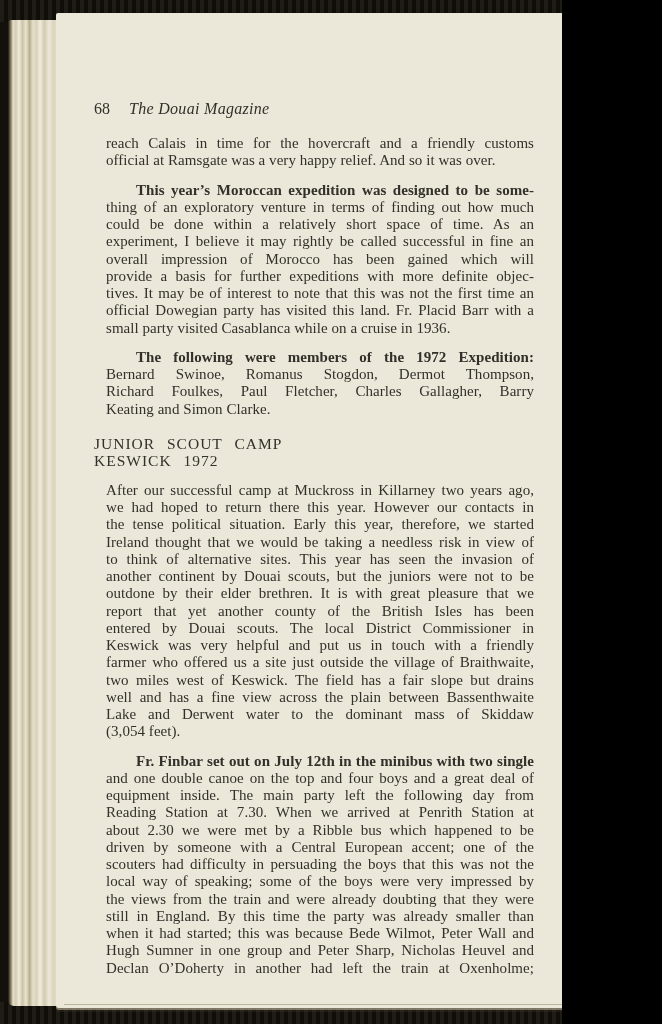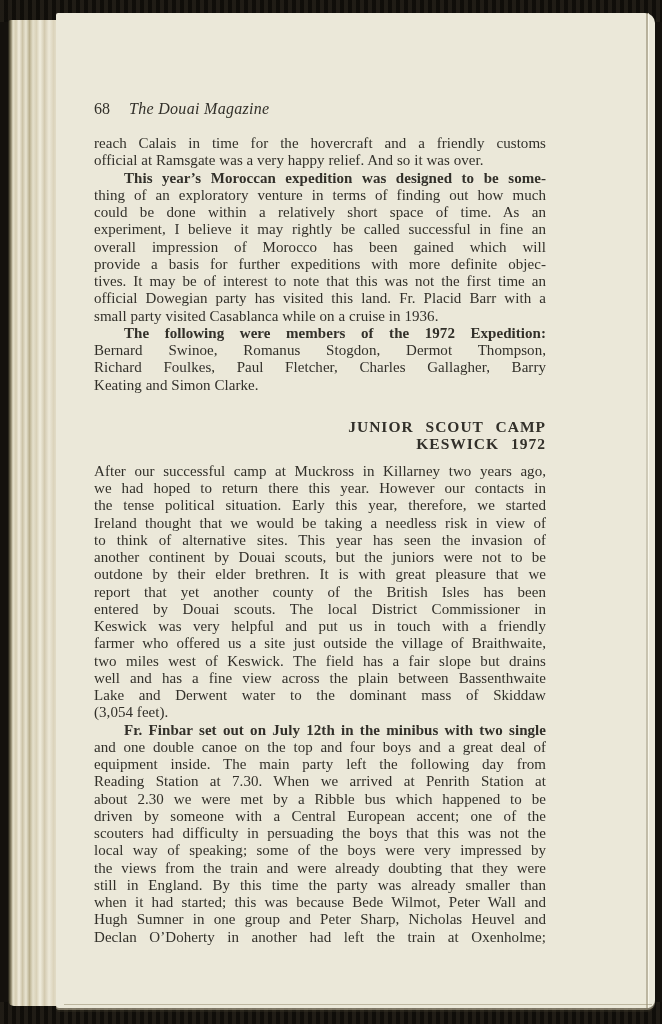--- a/index.html
+++ b/index.html
@@ -1,19 +1,19 @@
 <!DOCTYPE html>
 <html><head>
 <meta charset="utf-8">
 <style>
   html,body { margin:0; padding:0; }
   body { background:#000; font-family:"Liberation Serif", serif; }
 
   .scene {
-    position:relative; width:662px; height:1024px;
+    position:relative; width:562px; height:1024px;
     background:#14110d; overflow:hidden;
   }
   .cover-texture-top, .cover-texture-bottom {
     position:absolute; left:0; right:0; height:22px;
     background:repeating-linear-gradient(90deg, #221e17 0 4px, #0f0d09 4px 8px);
     opacity:.85;
   }
   .cover-texture-top { top:0; }
   .cover-texture-bottom { bottom:0; }
 
@@ -53,27 +53,27 @@
     position:absolute; left:38px; top:86px; width:452px;
     color:#32302a;
   }
   .page-header {
     display:flex; align-items:baseline; gap:19px;
     font-size:16px; line-height:20px; margin-bottom:16px;
   }
   .magazine-title { font-style:italic; letter-spacing:.3px; }
 
   .content { font-size:15px; line-height:17.25px; letter-spacing:.05px; }
-  .paragraph { margin:0; }
+  .paragraph { margin:12px; }
   .line { text-align:justify; text-align-last:justify; }
   .line.para-last { text-align:left; text-align-last:left; }
   .line.indent { text-indent:30px;font-weight:bold; }
 
   .heading {
-    margin:24px 0 10px; text-align:right; font-weight:bold;
+    margin:17px 0 10px; text-align:left; font-weight:normal;
     font-size:15.5px; line-height:17.5px; letter-spacing:1px; word-spacing:7px;
   }
 </style>
 </head>
 <body>
 
 <div class="scene">
   <div class="cover-texture-top"></div>
   <div class="cover-texture-bottom"></div>
 

